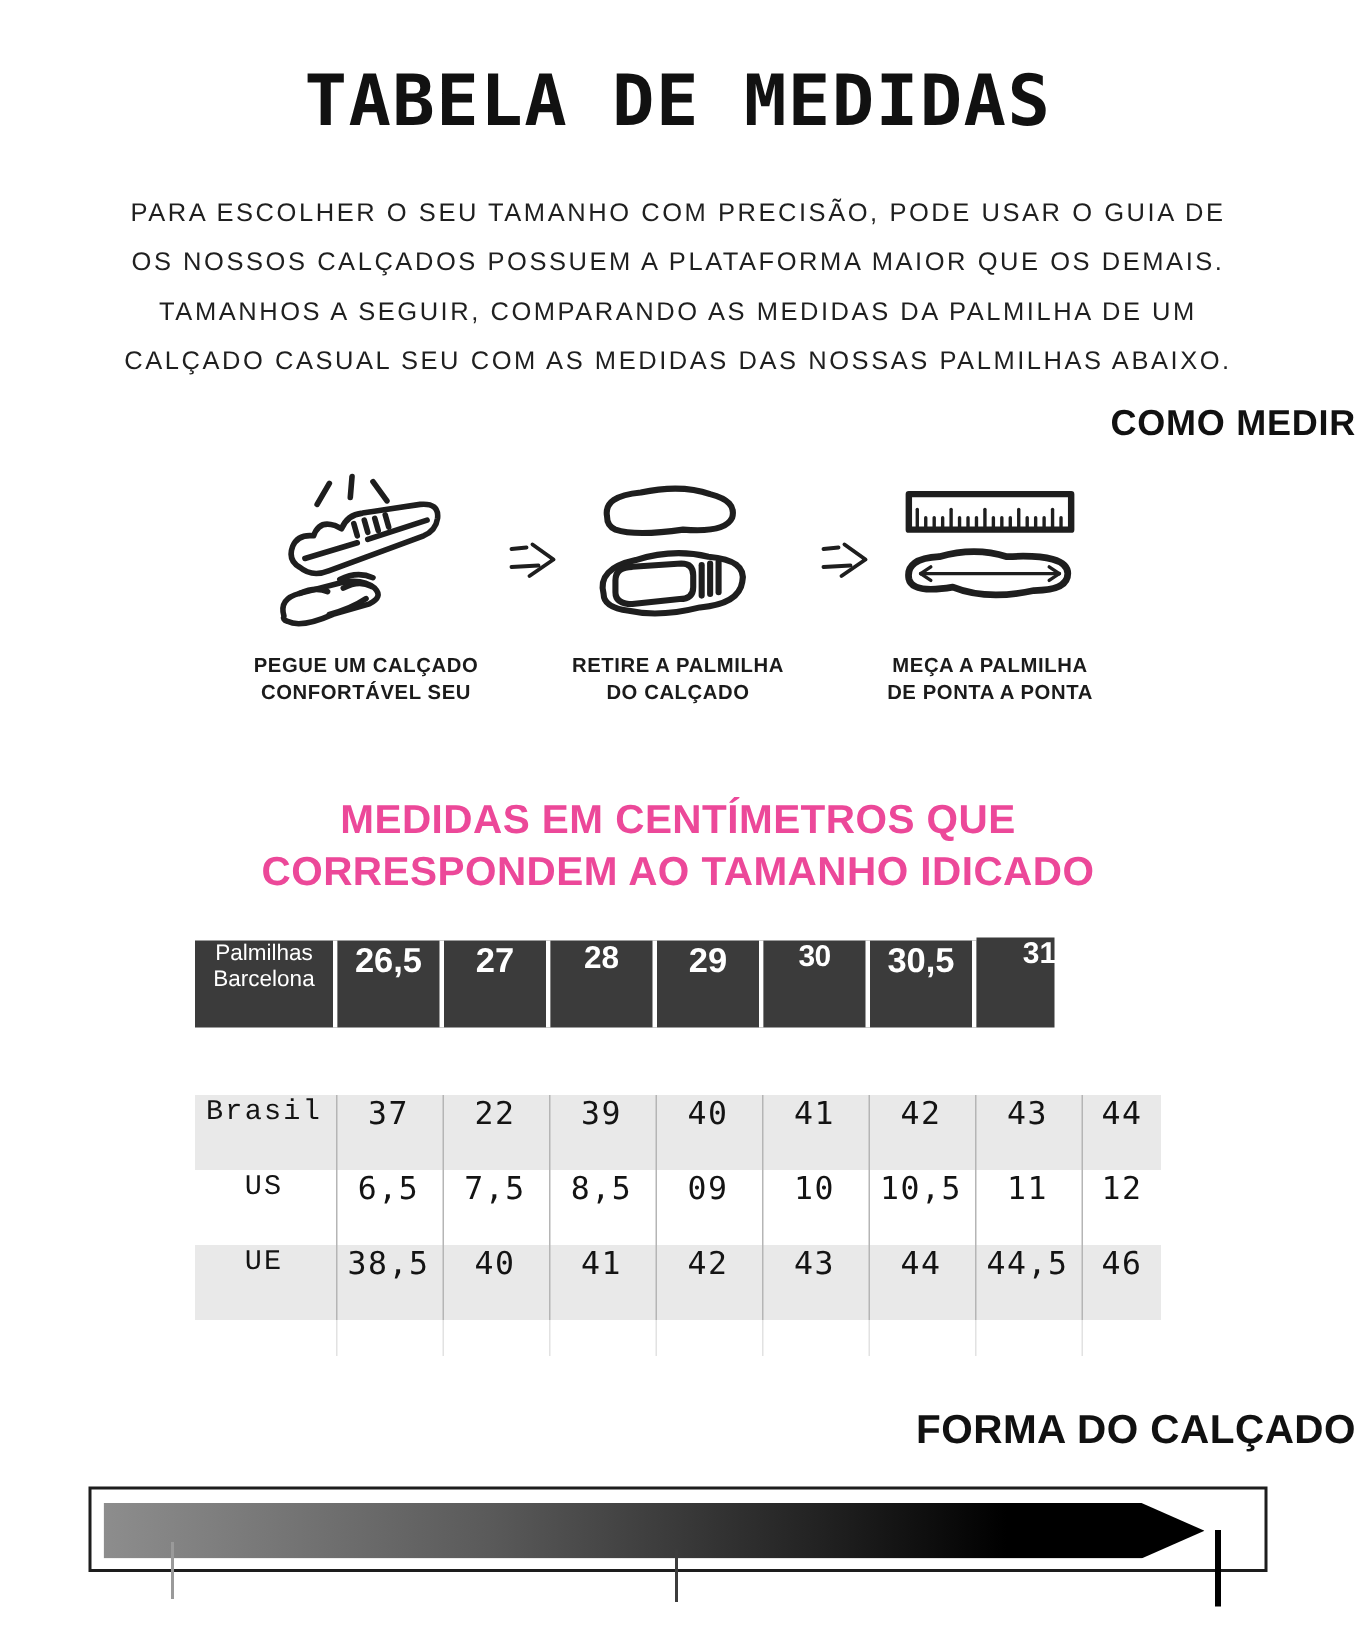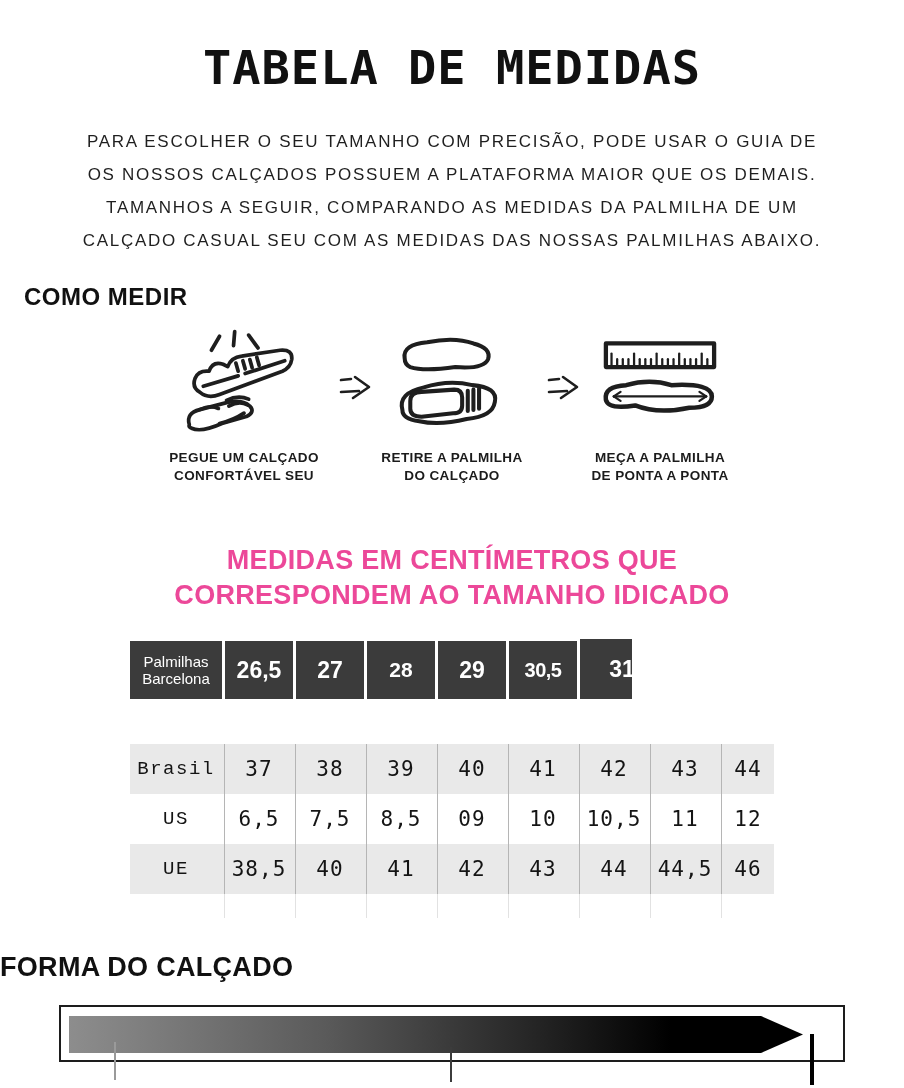--- a/index.html
+++ b/index.html
@@ -28,22 +28,22 @@
   .intro {
     margin-top: 30px;
     text-align: center;
     font-size: 17px;
     letter-spacing: 1.7px;
     line-height: 33px;
     color: #1f1f1f;
   }
   
   .como-medir {
-    margin-top: 26px;
-    text-align: left;
+    margin-top: 12px;
+    text-align: right;
     font-weight: 700;
     font-size: 24px;
     letter-spacing: 0.5px;
     color: #111;
     padding-left: 24px;
   }
   .steps {
     margin-top: 14px;
     display: flex;
     justify-content: center;
@@ -67,21 +67,21 @@
     font-weight: 700;
     font-size: 27px;
     line-height: 35px;
     letter-spacing: 0.3px;
     color: #ec4899;
   }
   .size-table { width: 644px; margin: 28px auto 0; }
   .t-row { display: flex; }
   .t-cell {
     display: flex; flex-direction: column;
-    align-items: center; justify-content: center;
+    align-items: center; justify-content: flex-start;
     text-align: center;
   }
   .c0 { width: 95px; }
   .c  { width: 71px; }
   .cl { width: 52px; }
   .header-row .t-cell {
     height: 58px;
     background: #3b3b3b;
     color: #ffffff;
     border-right: 3px solid #ffffff;
@@ -108,21 +108,21 @@
     font-size: 19px;
     letter-spacing: 1.5px;
   }
   .row-gray  { background: #e9e9e9; }
   .row-white { background: #ffffff; }
   .ext-row .t-cell { height: 24px; border-right: 1px solid #e2e2e2; background: transparent; }
   .ext-row .t-cell:last-child { border-right: none; }
   
   .forma-heading {
     margin-top: 34px;
-    text-align: left;
+    text-align: right;
     font-weight: 700;
     font-size: 27px;
     letter-spacing: 0.3px;
     color: #111;
   }
   .scale { position: relative; width: 786px; margin: 22px auto 0; height: 110px; }
   .scale-box {
     position: absolute; left: 0; top: 0;
     width: 786px; height: 57px;
     border: 2px solid #1d1d1d;
@@ -281,30 +281,31 @@
 
     <div class="t-row header-row">
       <div class="t-cell c0">
         <div>Palmilhas</div>
         <div>Barcelona</div>
       </div>
       <div class="t-cell c">26,5</div>
       <div class="t-cell c">27</div>
       <div class="t-cell c">28</div>
       <div class="t-cell c">29</div>
+      <div class="t-cell c">30</div>
       <div class="t-cell c">30,5</div>
       <div class="t-cell cl">31</div>
     </div>
 
     <div class="spacer-row"></div>
 
     <div class="t-row body-row row-gray">
       <div class="t-cell c0">Brasil</div>
       <div class="t-cell c">37</div>
-      <div class="t-cell c">38</div>
+      <div class="t-cell c">22</div>
       <div class="t-cell c">39</div>
       <div class="t-cell c">40</div>
       <div class="t-cell c">41</div>
       <div class="t-cell c">42</div>
       <div class="t-cell c">43</div>
       <div class="t-cell cl">44</div>
     </div>
 
     <div class="t-row body-row row-white">
       <div class="t-cell c0">US</div>

